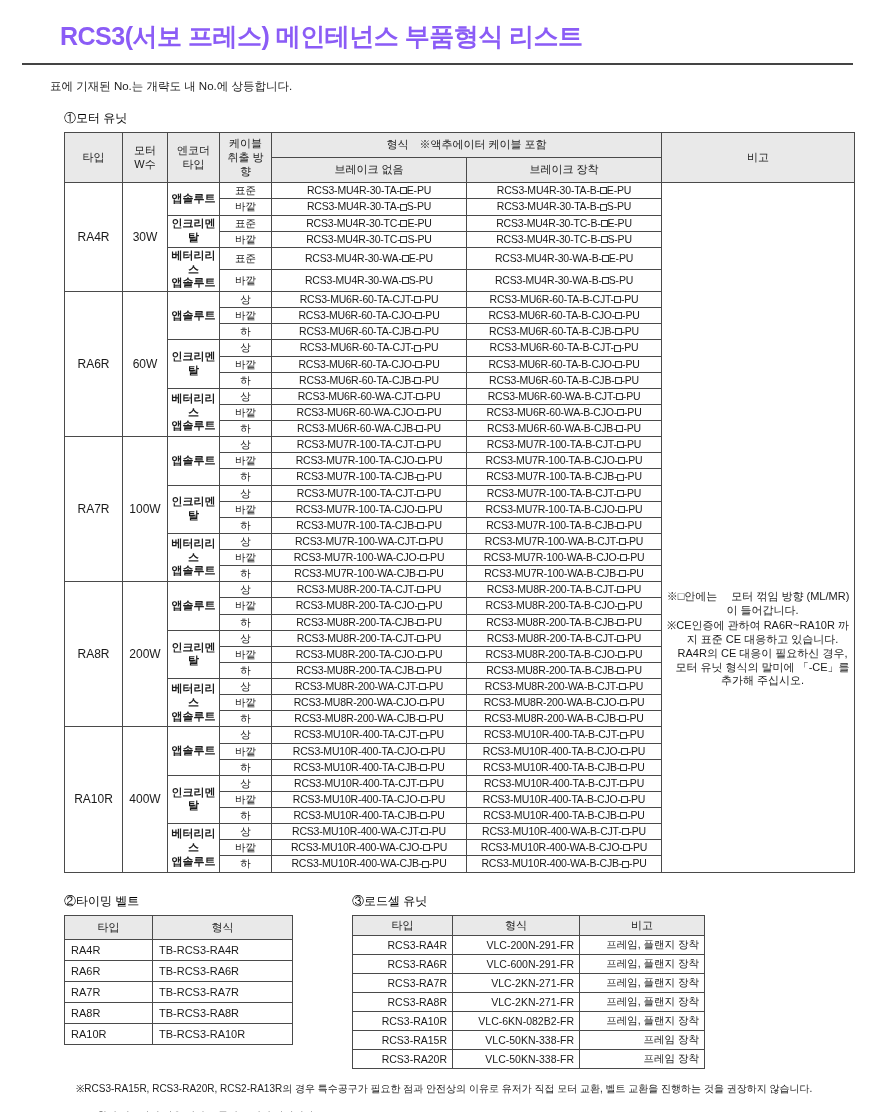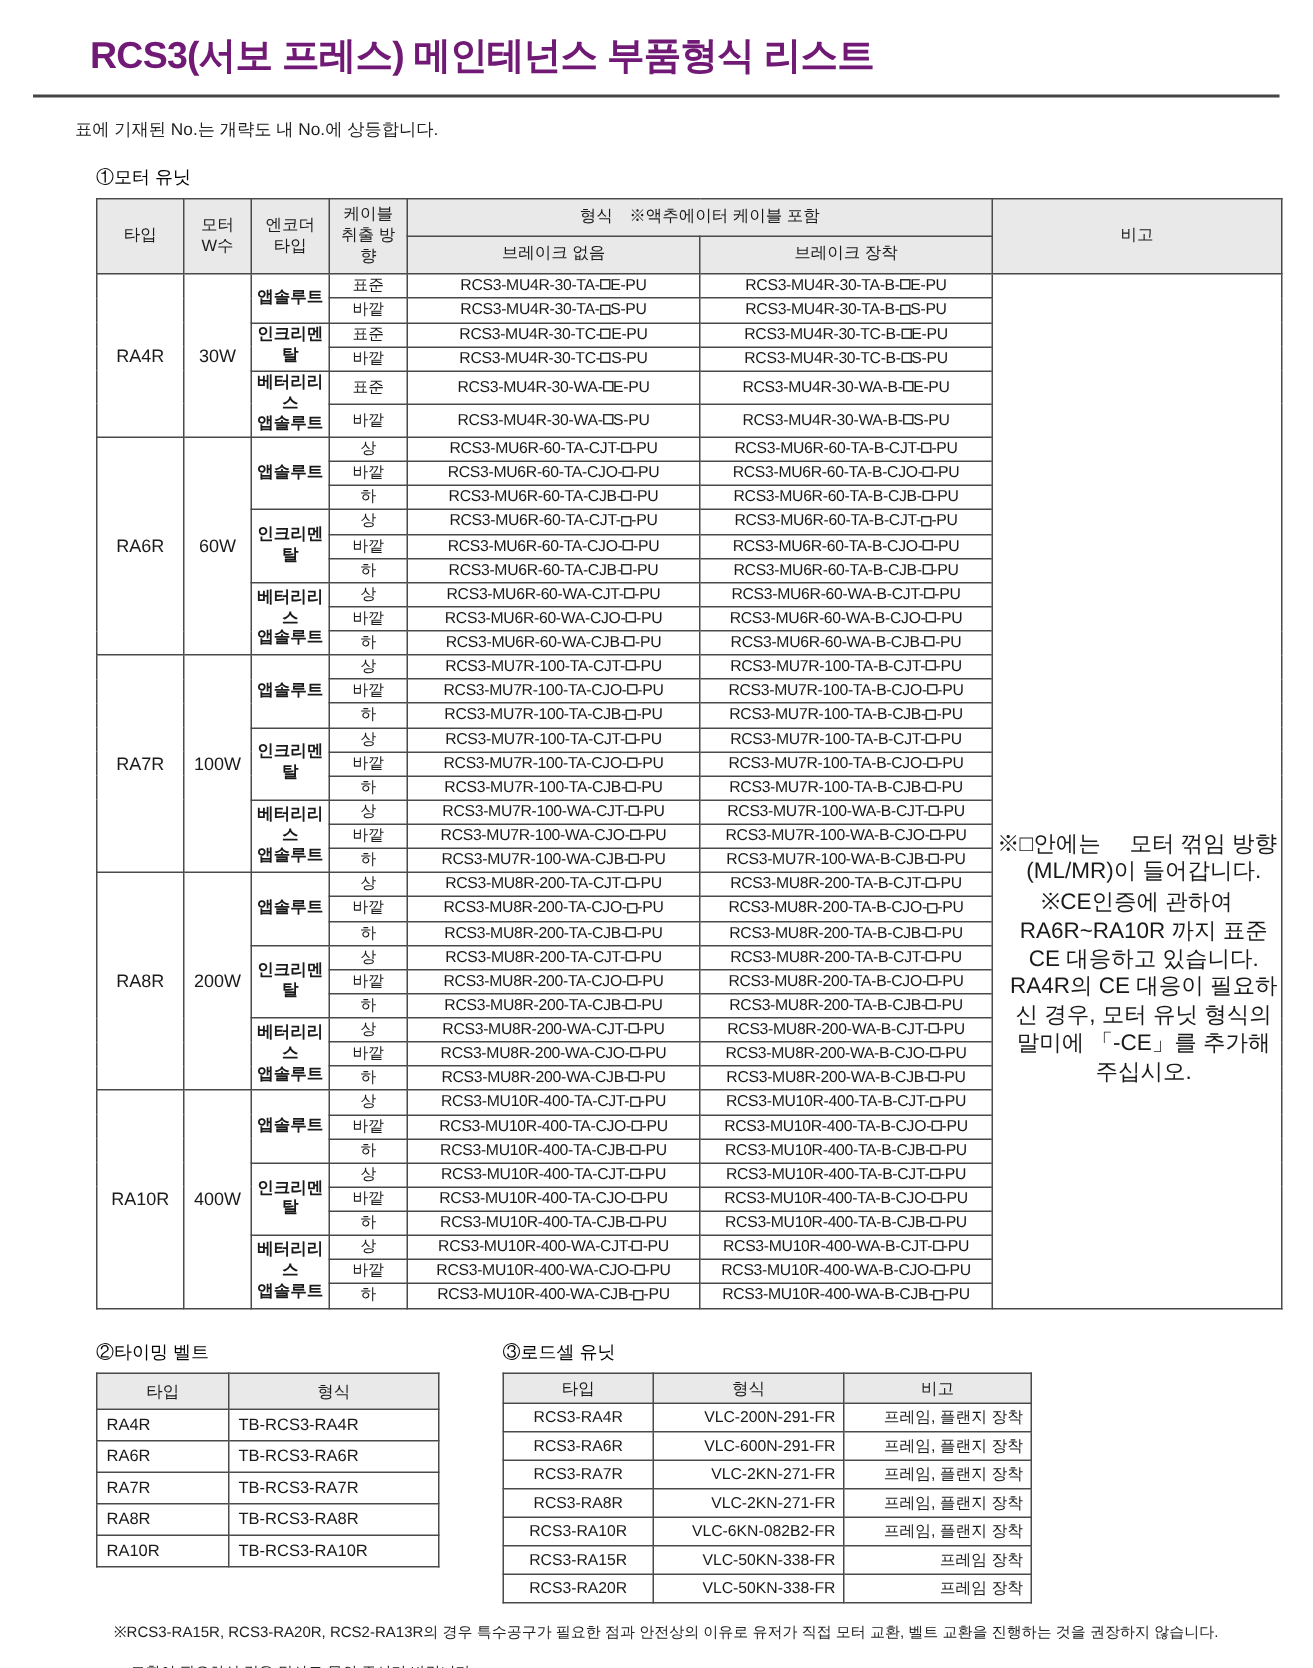--- a/index.html
+++ b/index.html
@@ -17,21 +17,21 @@
   }
   .page {
     width: 875px;
     padding: 14px 22px 8px 22px;
   }
   h1.doc-title {
     font-size: 25px;
     font-weight: bold;
     letter-spacing: -0.5px;
     margin: 6px 0 10px 38px;
-    color: #701a75;
+    color: #8b5cf6;
   }
   .title-rule {
     border: none;
     border-top: 2px solid #444;
     margin: 0 0 14px 0;
   }
   .note-line {
     font-size: 11.5px;
     margin: 0 0 16px 28px;
     color: #222;
@@ -75,21 +75,21 @@
     font-weight: bold;
   }
   td.dir-cell {
     font-size: 10.5px;
   }
   td.model {
     font-size: 10.5px;
     letter-spacing: -0.2px;
   }
   td.remark {
-    font-size: 15px;
+    font-size: 11px;
     text-align: left;
     vertical-align: top;
     padding: 6px 7px;
     line-height: 1.5;
   }
   .remark-inner p {
     margin: 0 0 2px 0;
     text-indent: -9px;
     padding-left: 9px;
   }
@@ -97,21 +97,21 @@
     display: inline-block;
     width: 7px;
     height: 7px;
     border: 1px solid #333;
     vertical-align: middle;
     margin: 0 0px 1px 0px;
   }
   .bottom-row {
     display: flex;
     margin: 20px 0 0 42px;
-    gap: 42px;
+    gap: 59px;
   }
   .bottom-block .section-label {
     margin-left: 0;
   }
   table.belt {
     width: 228px;
     border: 1px solid #4a4a4a;
   }
   table.belt th, table.belt td {
     border: 1px solid #4a4a4a;
@@ -134,21 +134,21 @@
     font-size: 10.5px;
     padding: 2px 5px;
     height: 17px;
   }
   table.load th {
     background: #e9e9e9;
     text-align: center;
     font-weight: normal;
     font-size: 11px;
   }
-  table.load td { text-align: center; }
+  table.load td { text-align: right; }
   table.load td.center { text-align: right; }
   .footnotes {
     margin: 12px 0 0 42px;
     font-size: 10px;
     line-height: 1.55;
     color: #222;
   }
   .footnotes p { margin: 12px; }
   .footnotes p.indent { padding-left: 11px; }
 </style>

